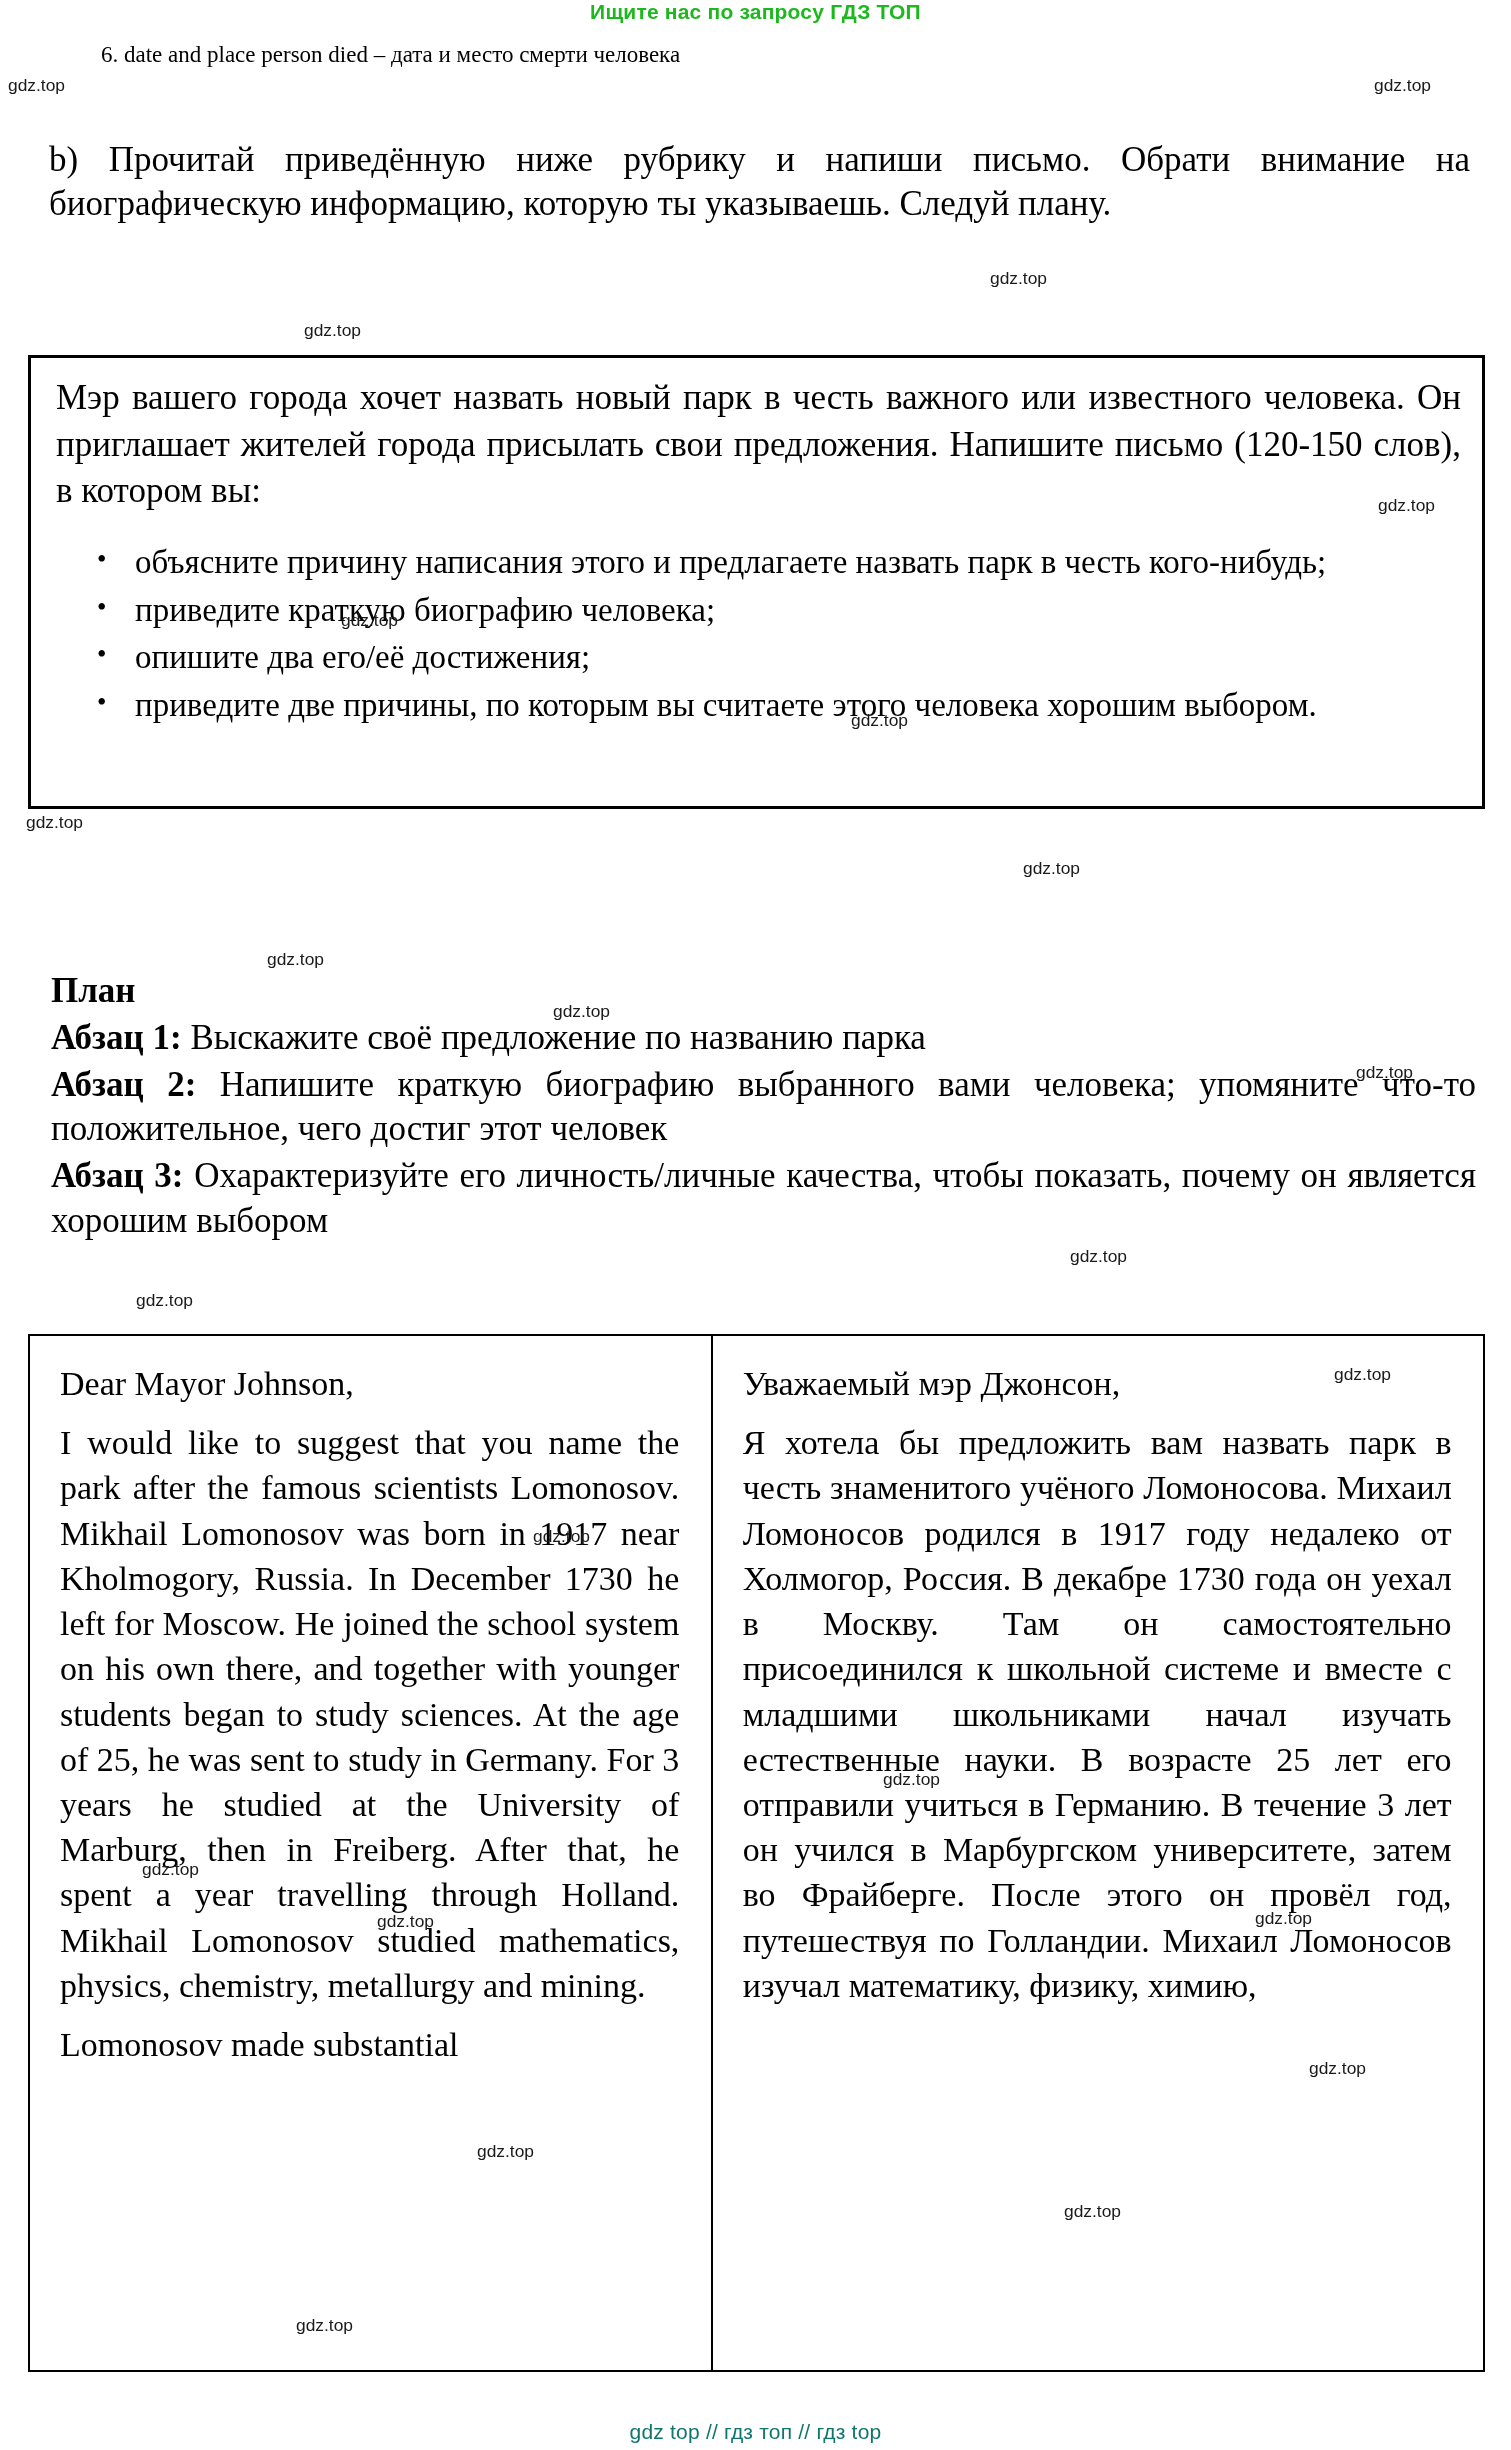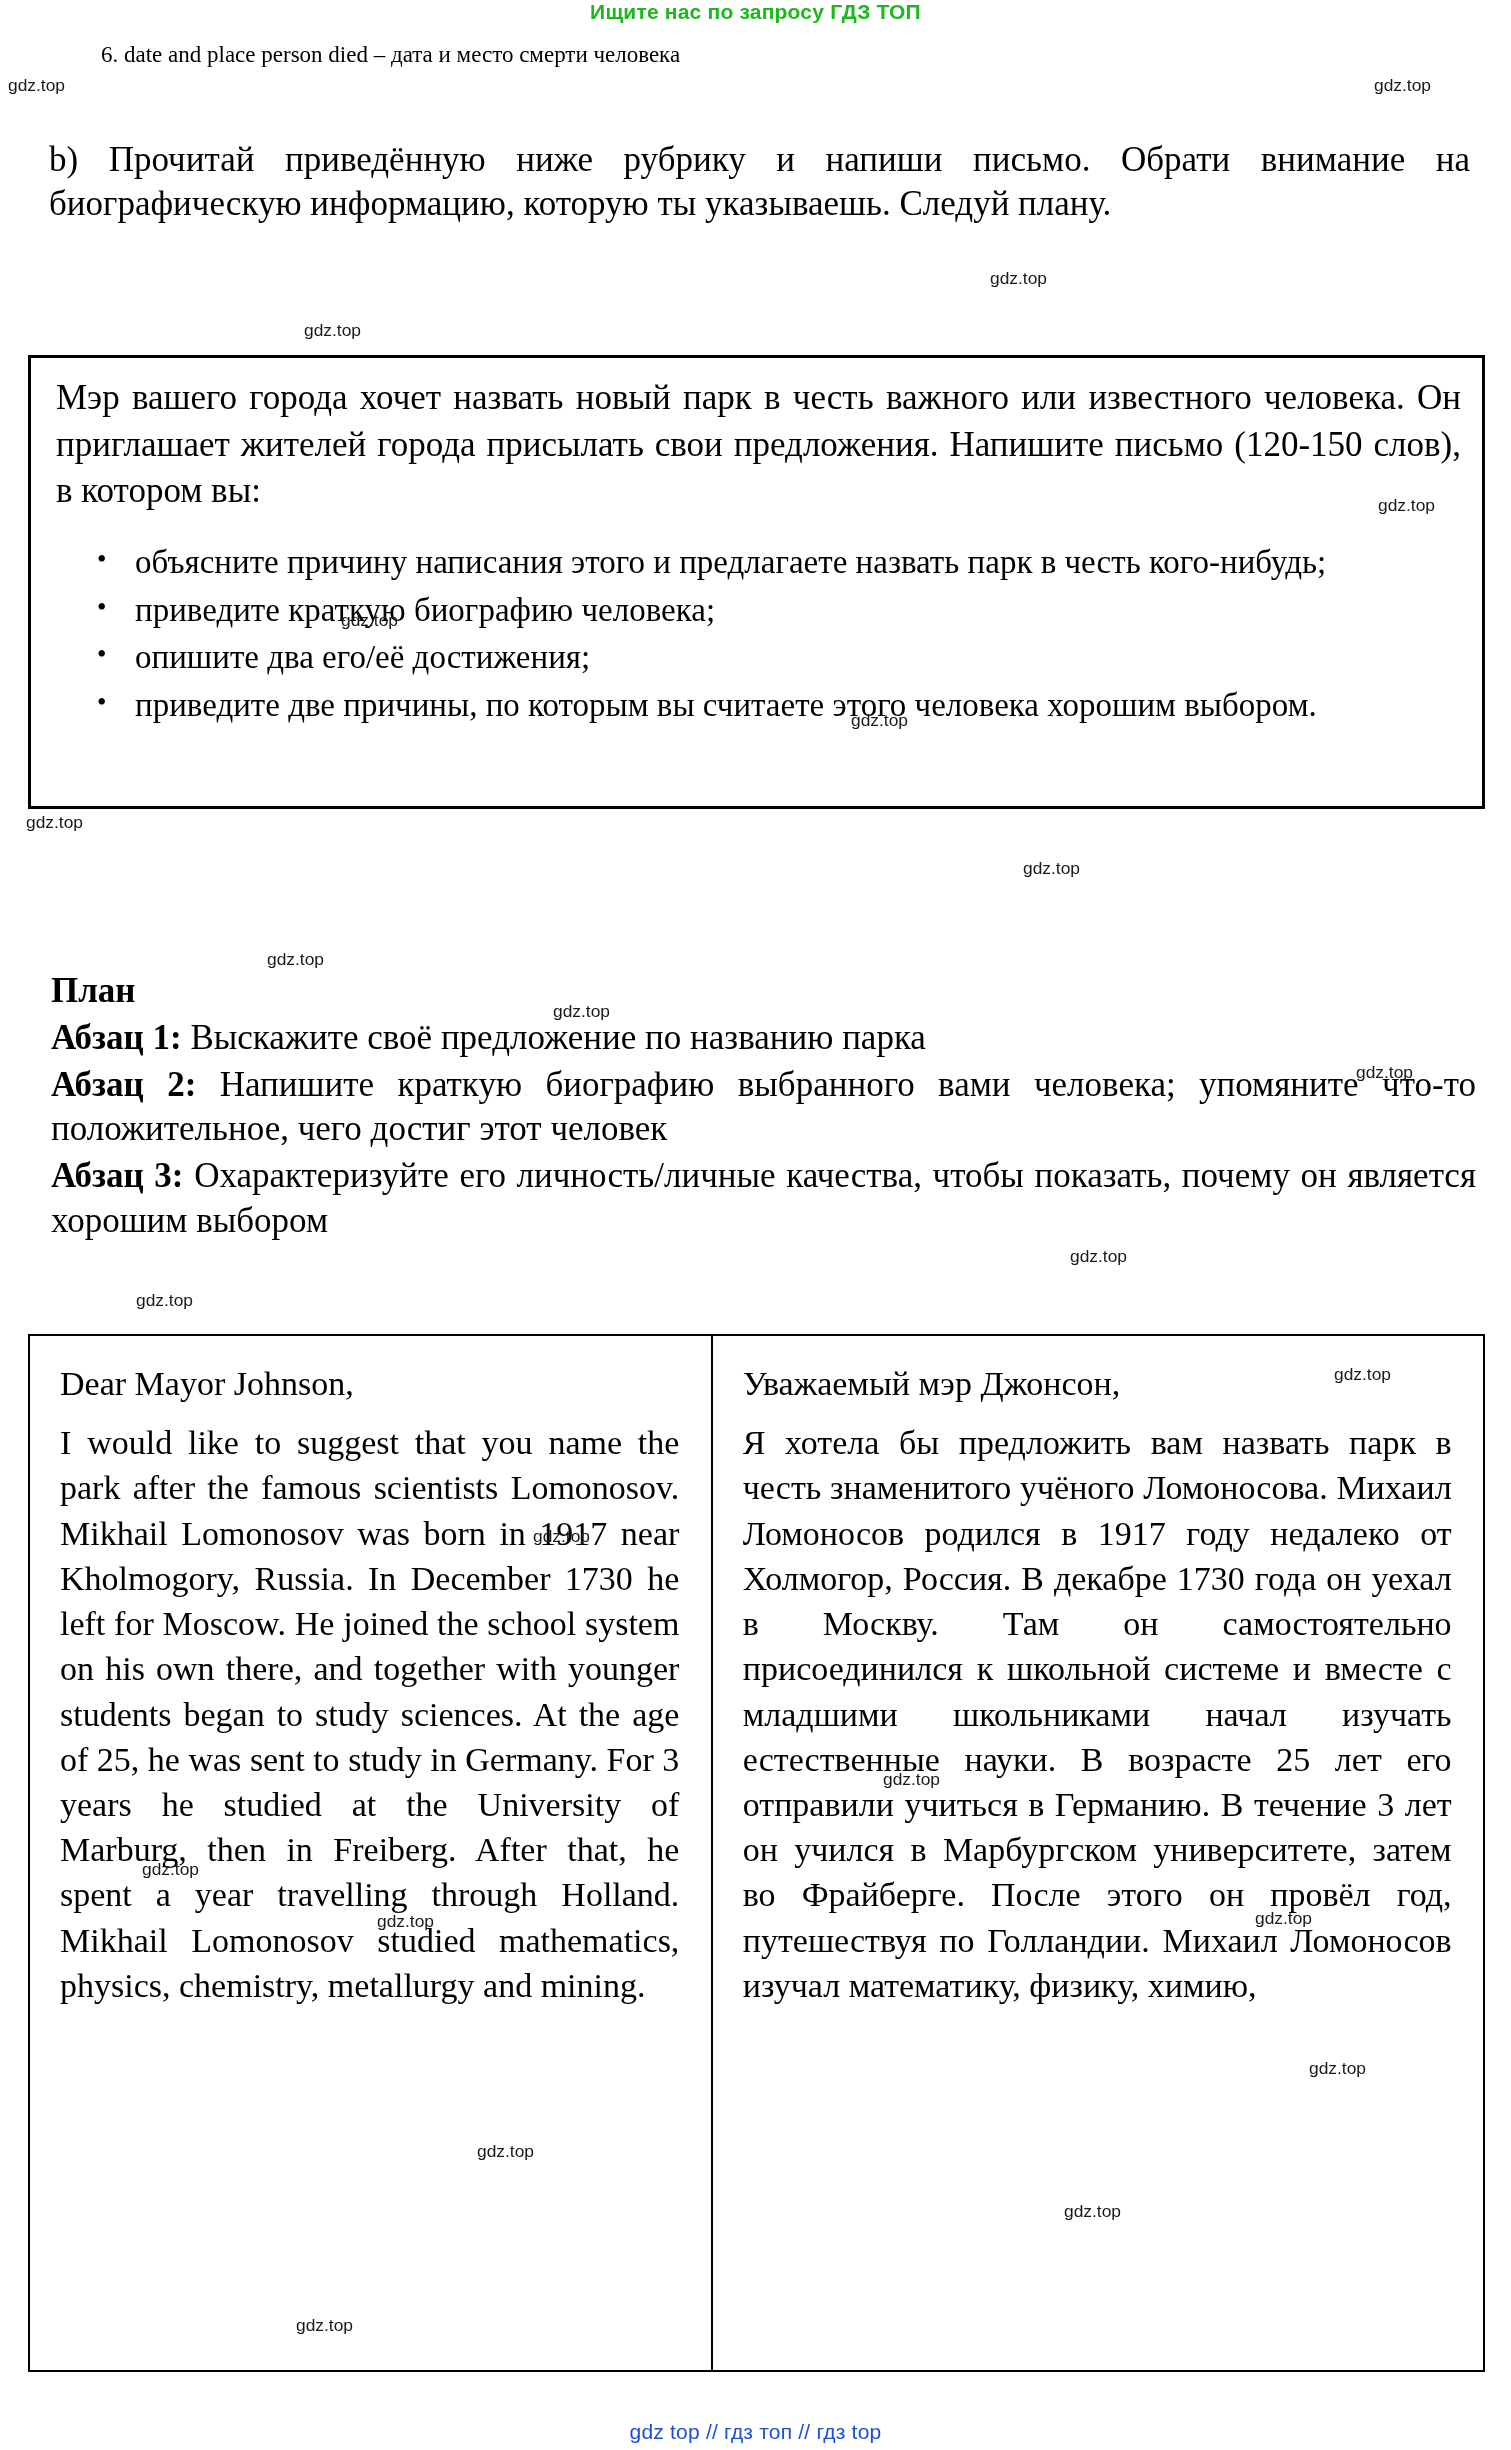--- a/index.html
+++ b/index.html
@@ -30,21 +30,21 @@
     letter-spacing: 0.2px;
   }
 
   
   .footer {
     position: absolute;
     bottom: 6.3px;
     left: 0;
     width: 100%;
     text-align: center;
-    color: #1d4ed8;
+    color: #0f766e;
     font-family: "Liberation Sans", "DejaVu Sans", sans-serif;
     font-size: 21px;
     letter-spacing: 0.2px;
   }
 
   
   .page {
     position: absolute;
     left: 0;
     top: 0;
@@ -215,20 +215,21 @@
 
     <p class="just">
       <span class="lbl">Абзац 3:</span><span> Охарактеризуйте его личность/личные качества, чтобы показать, почему он является хорошим выбором</span>
     </p>
   </div>
 
   <div class="letter-table">
     <div class="letter-col left">
       <p class="salut">Dear Mayor Johnson,</p>
       <p>I would like to suggest that you name the park after the famous scientists Lomonosov. Mikhail Lomonosov was born in 1917 near Kholmogory, Russia. In December 1730 he left for Moscow. He joined the school system on his own there, and together with younger students began to study sciences. At the age of 25, he was sent to study in Germany. For 3 years he studied at the University of Marburg, then in Freiberg. After that, he spent a year travelling through Holland. Mikhail Lomonosov studied mathematics, physics, chemistry, metallurgy and mining.</p>
+      <p>Lomonosov made substantial</p>
     </div>
     <div class="letter-col right">
       <p class="salut">Уважаемый мэр Джонсон,</p>
       <p>Я хотела бы предложить вам назвать парк в честь знаменитого учёного Ломоносова. Михаил Ломоносов родился в 1917 году недалеко от Холмогор, Россия. В декабре 1730 года он уехал в Москву. Там он самостоятельно присоединился к школьной системе и вместе с младшими школьниками начал изучать естественные науки. В возрасте 25 лет его отправили учиться в Германию. В течение 3 лет он учился в Марбургском университете, затем во Фрайберге. После этого он провёл год, путешествуя по Голландии. Михаил Ломоносов изучал математику, физику, химию,</p>
     </div>
   </div>
 
 </div>
 
 <div class="footer">gdz top  //  гдз топ  //  гдз top</div>

